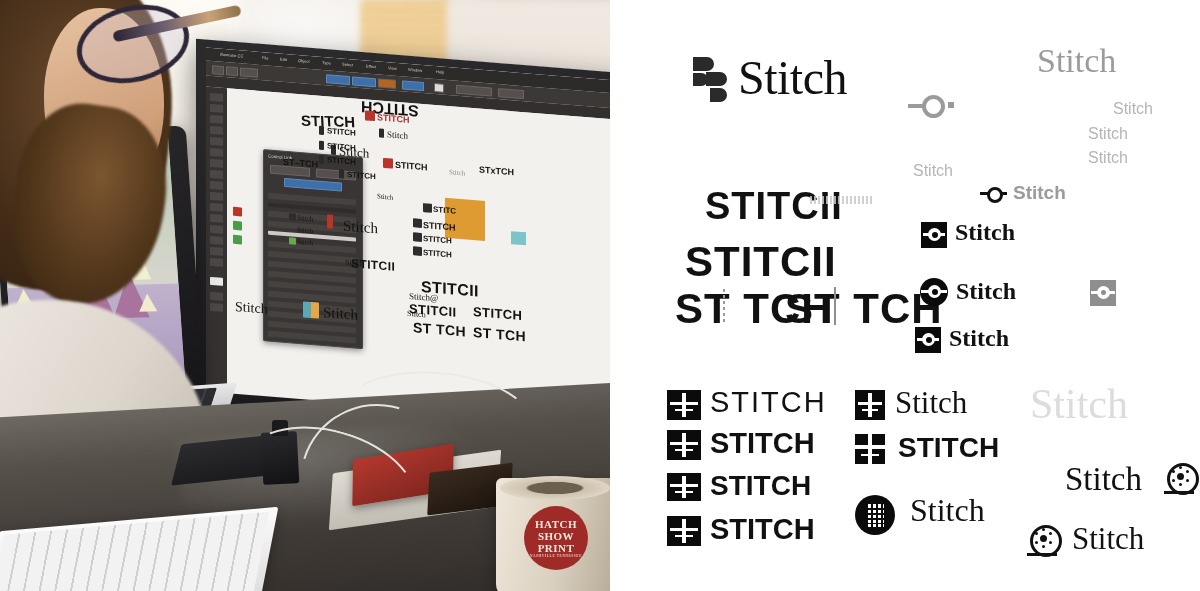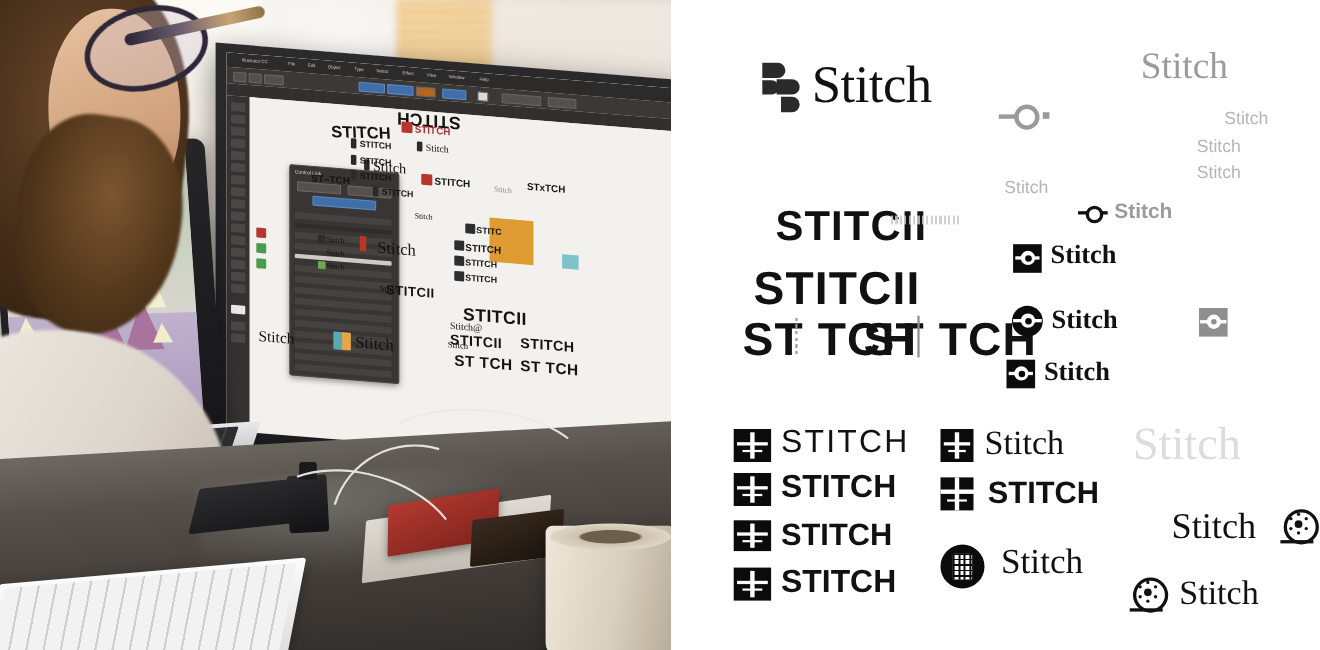--- a/index.html
+++ b/index.html
@@ -369,20 +369,26 @@
 
     <div class="cable" style="left:236px;top:430px;width:180px;height:110px;transform:rotate(16deg);"></div>
     <div class="cable" style="left:300px;top:404px;width:150px;height:150px;transform:rotate(-28deg);"></div>
     <div class="cable" style="left:340px;top:372px;width:190px;height:90px;transform:rotate(5deg);"></div>
 
     <div class="ph-layer kbd"></div>
     <div class="ph-layer kbd-keys"></div>
 
     <div class="ph-layer mug"></div>
     <div class="ph-layer mug-rim"></div>
+    <div class="ph-layer mug-seal">
+      <span style="font-size:11px;">HATCH</span>
+      <span style="font-size:11px;">SHOW</span>
+      <span style="font-size:11px;">PRINT</span>
+      <span style="font-size:3.4px;letter-spacing:.6px;opacity:.85;">NASHVILLE TENNESSEE</span>
+    </div>
   </div>
 
   <div class="panel">
 
     <div class="stackmark" style="left:83px;top:57px;width:34px;height:46px;">
       <i class="l" style="left:0;top:0;width:21px;height:14px;border-radius:0 8px 8px 0;"></i>
       <i style="left:13px;top:15px;width:21px;height:14px;border-radius:0 8px 8px 0;"></i>
       <i class="l" style="left:0;top:16px;width:15px;height:13px;border-radius:0 8px 8px 0;"></i>
       <i style="left:17px;top:31px;width:17px;height:14px;border-radius:0 8px 8px 0;"></i>
       <i class="l" style="left:0;top:31px;width:0;height:0;"></i>

